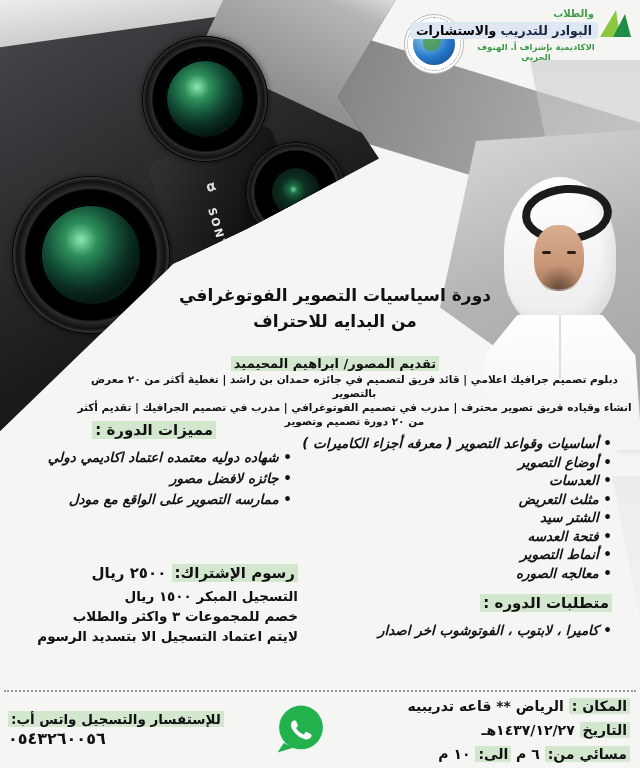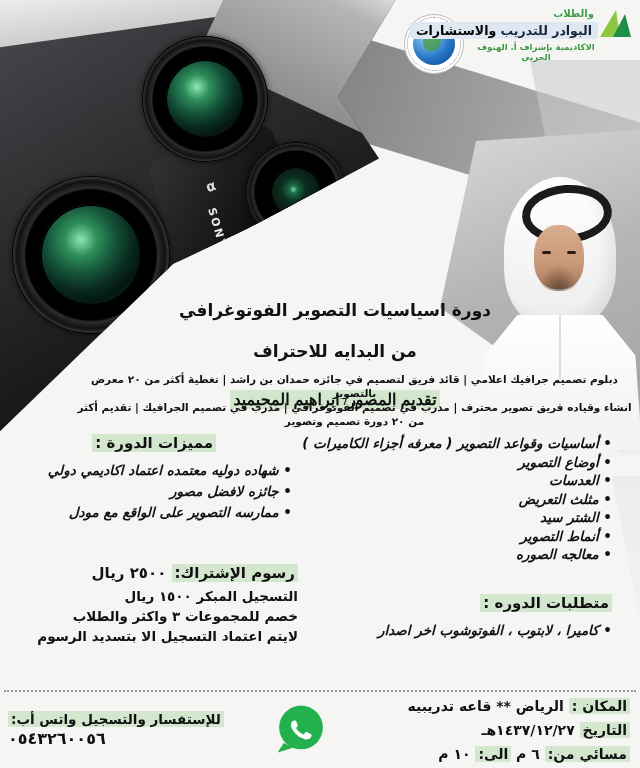--- a/index.html
+++ b/index.html
@@ -79,32 +79,32 @@
   .academy-small{font-size:10px; font-weight:bold; color:#3f9b47; text-align:right; margin:0 38px 1px 0;}
   .academy-main{display:inline-block; background:#dfe8f2; border-radius:4px; padding:1px 6px;
     font-size:12.5px; font-weight:bold; color:#17253f; margin-right:34px; white-space:nowrap;}
   .academy-main .teal{color:#000000;}
   .supervision{font-size:8.5px; font-weight:bold; color:#3f9b47; text-align:center;
     margin-top:3px; padding-right:24px;}
   
   .hl{background:#d3e7cf; padding:0 3px;}
   .title-block{position:absolute; left:150px; top:282px; width:370px; z-index:5;
     direction:rtl; text-align:center;}
-  .title-block h1{font-size:17px; margin:15px; line-height:26px; font-weight:bold;}
-  .presenter{display:inline-block; margin-top:11px; font-size:16px; font-weight:bold;font-family:Liberation Serif, serif;}
+  .title-block h1{font-size:17px; margin:0; line-height:26px; font-weight:bold;}
+  .presenter{display:inline-block; margin-top:22px; font-size:13px; font-weight:bold;}
   .credentials{position:absolute; left:40px; right:8px; top:372px; z-index:5;
     direction:rtl; text-align:center; font-size:10.5px; font-weight:bold; line-height:14px;margin-left:37px;}
   .col{position:absolute; z-index:5; direction:rtl; text-align:right; font-weight:bold;}
   .col h2{font-size:15px; margin:0 0 8px 0; display:block;}
   .col ul{list-style:none; margin:0; padding:0;font-style:italic;}
   .col li{font-size:13.5px; white-space:nowrap;}
   .col li::before{content:"• ";}
   .topics{right:28px; top:434px; width:340px;}
   .topics li{line-height:18.5px;}
-  .features{right:348px; top:434px; width:285px;}
+  .features{right:348px; top:421px; width:285px;}
   .features h2{margin-left:0; margin-right:76px;}
   .features li{line-height:21px;}
   .fees{position:absolute; right:342px; top:560px; width:300px; z-index:5;
     direction:rtl; text-align:right; font-weight:bold;}
   .fees .fee-head{font-size:15px; line-height:26px;}
   .fees .fee-line{font-size:13.5px; line-height:20px;}
   .requirements{right:28px; top:594px; width:330px;}
   .requirements li{line-height:20px;}
   .sep{position:absolute; left:4px; right:4px; top:690px; border-top:2px dotted #999; z-index:5;}
   
@@ -178,20 +178,21 @@
     <div>انشاء وقياده فريق تصوير محترف | مدرب في تصميم الفوتوغرافي | مدرب في تصميم الجرافيك | تقديم أكثر من ٢٠ دورة تصميم وتصوير</div>
   </div>
 
   <div class="col topics">
     <ul>
       <li>أساسيات وقواعد التصوير ( معرفه أجزاء الكاميرات )</li>
       <li>أوضاع التصوير</li>
       <li>العدسات</li>
       <li>مثلث التعريض</li>
       <li>الشتر سيد</li>
+      <li>فتحة العدسه</li>
       <li>أنماط التصوير</li>
       <li>معالجه الصوره</li>
     </ul>
   </div>
 
   <div class="col features">
     <h2><span class="hl">مميزات الدورة :</span></h2>
     <ul>
       <li>شهاده دوليه معتمده اعتماد اكاديمي دولي</li>
       <li>جائزه لافضل مصور</li>

